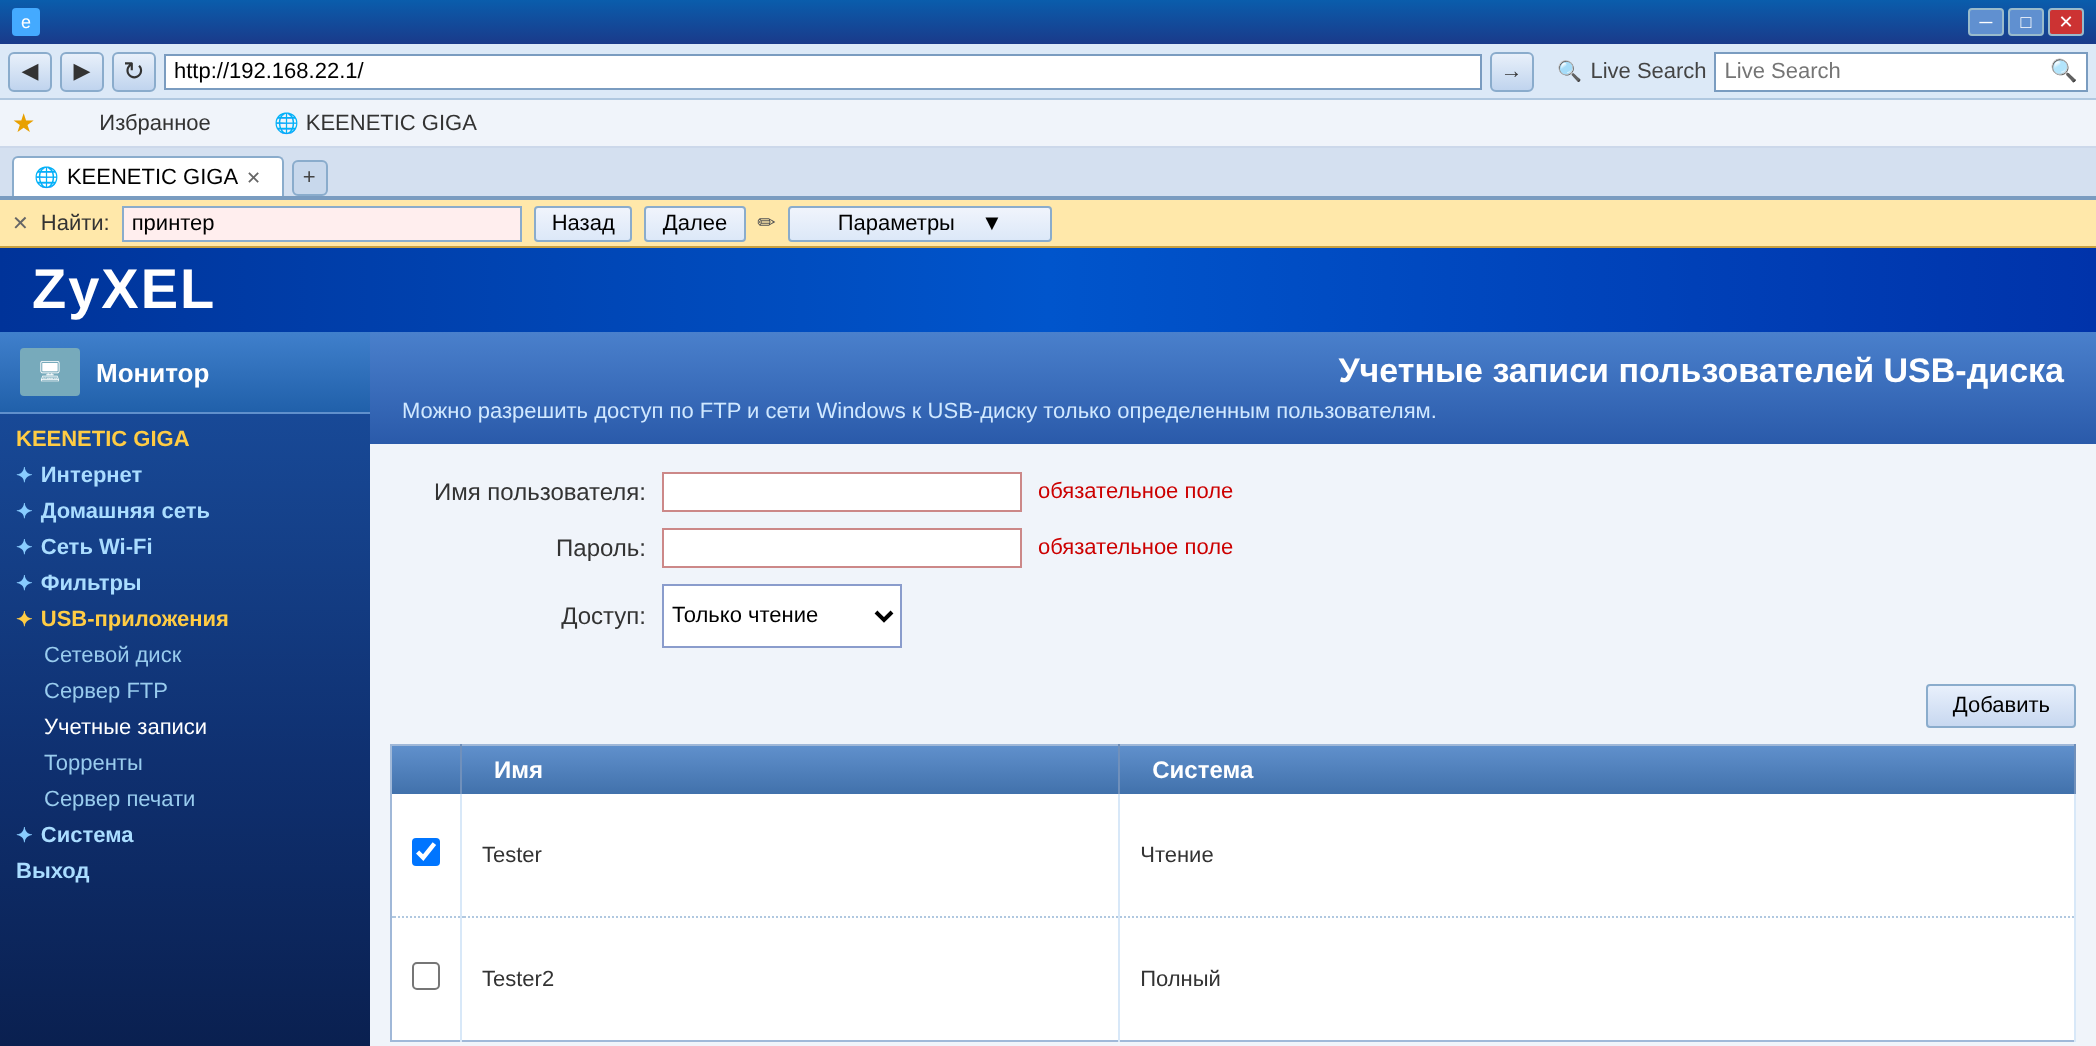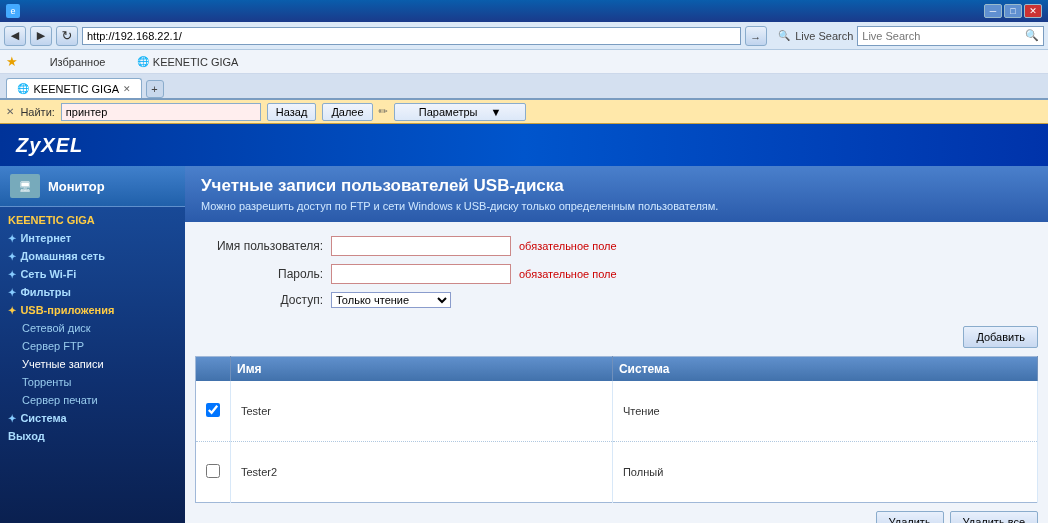--- a/index.html
+++ b/index.html
@@ -99,21 +99,21 @@
 
     
     .zyxel-header {
       background: linear-gradient(to right, #003399, #0055cc, #0033aa);
       height: 42px;
       display: flex;
       align-items: center;
       padding: 0 16px;
       width: 100%;
     }
-    .zyxel-logo { color: #fff; font-size: 20px; font-weight: bold; font-style: italic; letter-spacing: 1px; }
+    .zyxel-logo { color: #fff; font-size: 28px; font-weight: bold; letter-spacing: 1px; }
 
     
     .content-wrapper {
       display: flex;
       flex: 1;
     }
 
     
     .sidebar {
       width: 185px;
@@ -142,35 +142,35 @@
     
     .right-content {
       flex: 1;
       background: #f0f4fa;
       overflow-y: auto;
     }
     .page-header {
       background: linear-gradient(to bottom, #4a80cc, #2a5aaa);
       padding: 10px 16px;
     }
-    .page-title { color: #fff; font-size: 17px; font-weight: bold; }
+    .page-title { color: #fff; font-size: 17px; font-weight: bold; text-align: right; }
     .page-subtitle { color: #d0e8ff; font-size: 11px; margin-top: 4px; }
     .form-area { padding: 14px 16px 10px; }
     .form-row { display: flex; align-items: center; margin-bottom: 8px; }
     .form-label { width: 130px; text-align: right; font-size: 12px; color: #333; padding-right: 8px; }
     .form-input { width: 180px; height: 20px; border: 1px solid #cc8888; padding: 1px 4px; font-size: 11px; background: #fff; }
     .required-label { color: #cc0000; font-size: 11px; margin-left: 8px; }
-    .access-select { width: 120px; height: 16px; border: 1px solid #8a9ccc; font-size: 11px; background: #fff; }
+    .access-select { width: 120px; height: 32px; border: 1px solid #8a9ccc; font-size: 11px; background: #fff; }
     .add-btn-row { display: flex; justify-content: flex-end; padding-right: 10px; margin-bottom: 8px; }
     .btn { height: 22px; padding: 0 12px; border: 1px solid #8aaccc; background: linear-gradient(to bottom, #e8f0fc, #c8d8f0); border-radius: 2px; font-size: 11px; cursor: pointer; }
 
     
     .user-table { width: calc(100% - 20px); margin: 0 10px; border-collapse: collapse; border: 1px solid #a0b8d8; }
     .user-table thead tr { background: linear-gradient(to bottom, #6090cc, #4070aa); }
-    .user-table thead th { color: #fff; font-size: 12px; font-weight: bold; padding: 5px 6px; text-align: left; border-right: 1px solid #7090bb; }
+    .user-table thead th { color: #fff; font-size: 12px; font-weight: bold; padding: 5px 16px; text-align: left; border-right: 1px solid #7090bb; }
     .user-table tbody tr { background: #fff; border-bottom: 1px dotted #b0c8e0; }
     .user-table td { padding: 22px 10px; font-size: 11px; color: #333; border-right: 1px solid #d8e8f8; }
     .checkbox { width: 14px; height: 14px; }
     .table-footer { display: flex; justify-content: flex-end; gap: 6px; padding: 8px 10px; }
 
     .full-page {
       display: flex;
       flex-direction: column;
       height: 100%;
     }

